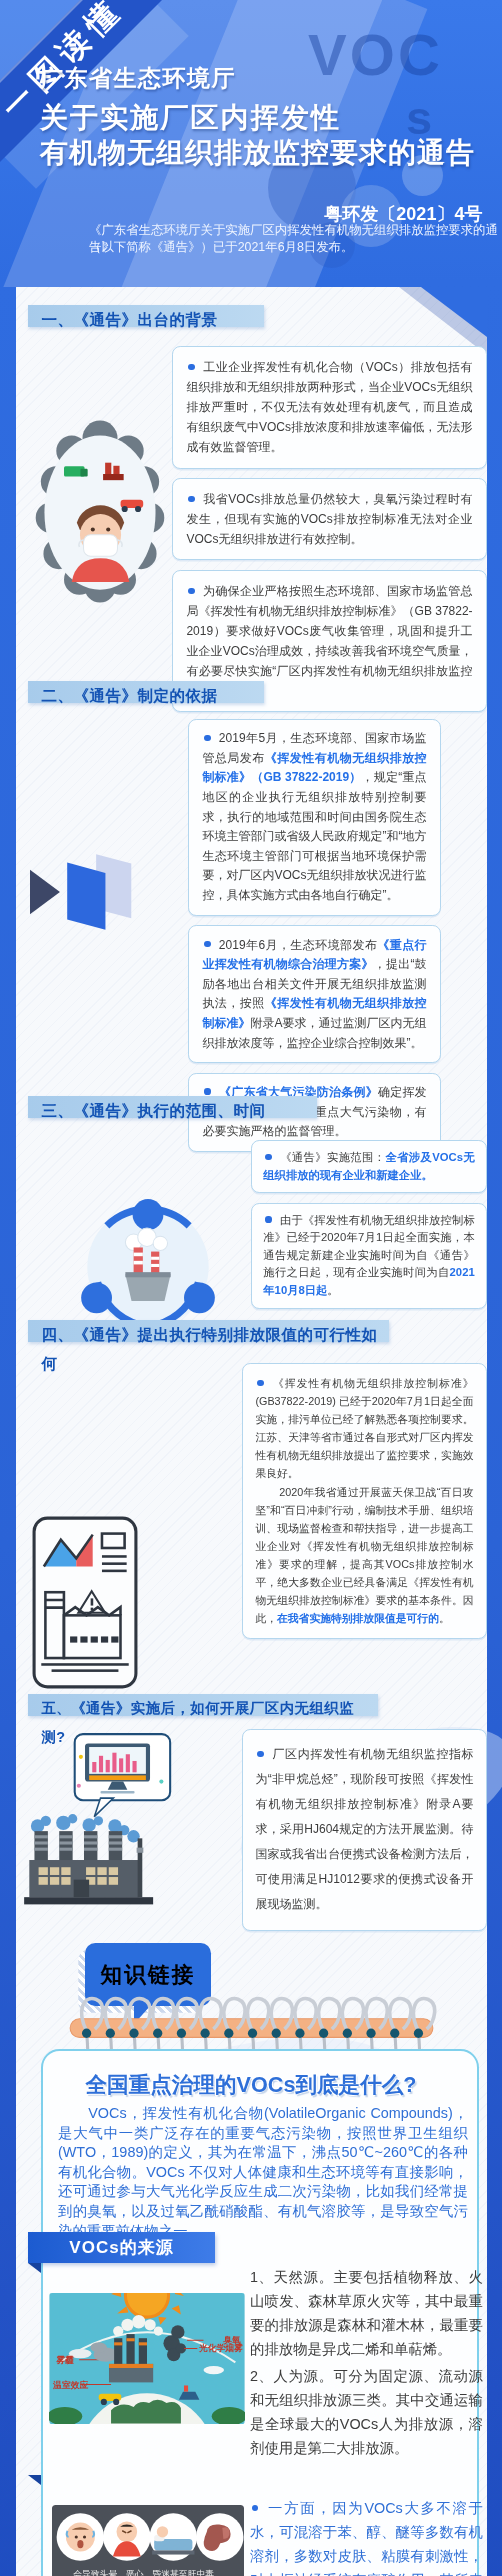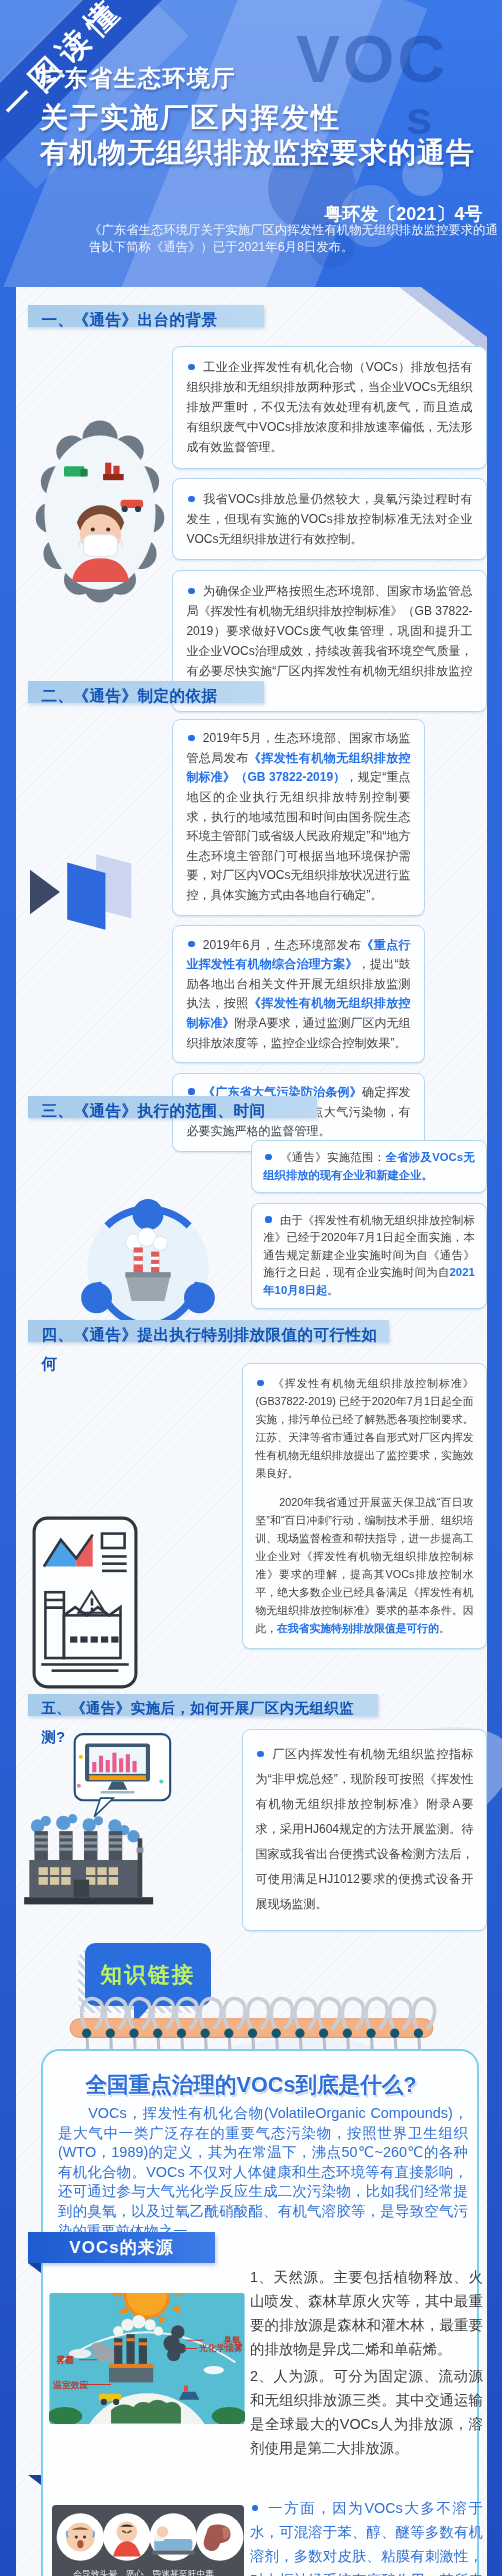--- a/index.html
+++ b/index.html
@@ -6,21 +6,21 @@
   body{font-family:"Liberation Sans","DejaVu Sans",sans-serif;}
   .page{position:relative;width:502px;height:2813px;overflow:hidden;
         background:linear-gradient(180deg,#3a79ea 0%,#2f6ce0 10%,#2b63d6 55%,#2250c4 85%,#1b4abc 100%);}
   
   .hdr{position:absolute;left:0;top:0;width:502px;height:287px;overflow:hidden;}
   .hdr-band1{position:absolute;left:62px;top:-62px;width:289px;height:464px;background:rgba(150,180,240,.38);transform:rotate(22deg);}
   .hdr-band2{position:absolute;left:170px;top:-72px;width:134px;height:505px;background:rgba(190,210,248,.30);transform:rotate(22deg);}
   .hdr-corner{position:absolute;left:-72px;top:-72px;width:216px;height:216px;background:rgba(255,255,255,.14);transform:rotate(45deg);}
   .molec{position:absolute;border-radius:50%;}
   .wm{position:absolute;color:rgba(23,64,158,.45);font-weight:bold;letter-spacing:3.1px;}
-  .wm-main{left:296px;top:20.6px;font-size:66px;}
+  .wm-main{left:308px;top:20.6px;font-size:58px;}
   .wm-s{left:406px;top:90px;font-size:47px;}
   .ribbon{position:absolute;left:-66px;top:29px;width:258px;height:58px;background:#2354c8;
           transform:rotate(-45deg);display:flex;align-items:center;justify-content:center;
           color:#fff;font-size:31px;font-weight:bold;letter-spacing:8.2px;
           box-shadow:0 2.1px 0 rgba(255,255,255,.35) inset;}
   .h-org{position:absolute;left:40px;top:63px;color:#fff;font-size:23px;font-weight:bold;letter-spacing:1.5px;text-shadow:1px 1.5px 2.1px rgba(20,50,120,.4);}
   .h-t1{position:absolute;left:40px;top:99px;color:#fff;font-size:28px;font-weight:bold;letter-spacing:2.1px;text-shadow:1px 1.5px 2.6px rgba(20,50,120,.45);}
   .h-t2{position:absolute;left:40px;top:134px;color:#fff;font-size:28px;font-weight:bold;letter-spacing:1px;text-shadow:1px 1.5px 2.6px rgba(20,50,120,.45);}
   .h-doc{position:absolute;right:19.6px;top:202px;color:#fff;font-size:18px;font-weight:bold;}
   .h-src1{position:absolute;left:89px;top:222px;color:#eef4ff;font-size:12.4px;}
@@ -40,29 +40,29 @@
   .card{background:#fdfeff;border:1px solid #b3d6ee;border-radius:8.2px;margin-bottom:9.3px;
         box-shadow:0 1.5px 0 rgba(185,210,238,.4);box-sizing:border-box;}
   .cp{margin:0;text-align:justify;color:#3c3c3c;}
   .cp.indent{text-indent:2.2em;}
   .dot{display:inline-block;width:6.2px;height:6.2px;border-radius:50%;background:#2a6de0;margin:0 8.2px 2.6px 2.1px;vertical-align:middle;}
   .hl{color:#2470e8;font-weight:bold;}
   .c-s1 .card{padding:10.3px 13.4px;font-size:12px;line-height:20px;}
   .c-s2 .card{padding:9.3px 13.4px;font-size:12px;line-height:19.6px;}
   .c-s3 .card{padding:8.2px 11.3px;font-size:11.3px;line-height:17.5px;}
   .c-s4 .card{padding:10.3px 12.4px;font-size:10.8px;line-height:18px;}
-  .c-s4 .cp+.cp{margin-top:11px;}
+  .c-s4 .cp+.cp{margin-top:1px;}
   .c-s5 .card{padding:12.4px 12.4px;font-size:12px;line-height:25px;}
   .icon{position:absolute;}
   
   .kl-wrap{position:absolute;left:85px;top:1943px;width:126px;height:63px;}
   .kl-shadow{position:absolute;inset:0;transform:translate(-6.7px,6.7px);border-radius:10.3px;
      background:repeating-linear-gradient(45deg,#ffffff 0 3.1px,#ccd8ec 3.1px 6.2px);}
   .kl-bubble{position:absolute;inset:0;background:#2a6ddc;border-radius:10.3px;display:flex;align-items:center;justify-content:center;
-     color:#bef264;font-size:21.6px;font-weight:bold;letter-spacing:2.1px;}
+     color:#000000;font-size:21.6px;font-weight:bold;letter-spacing:2.1px;}
   .kl-tail{position:absolute;left:49px;bottom:-17.5px;width:0;height:0;border-top:19.6px solid #2a6ddc;border-right:17.5px solid transparent;}
   .spiral{position:absolute;left:66px;top:1995px;}
   .kcard{position:absolute;left:41px;top:2049px;width:438px;height:697px;background:#fdfeff;
          border:2.6px solid #7fd0ec;border-radius:18.5px;box-sizing:border-box;}
   .k-title{position:absolute;left:0;top:2070px;width:502px;text-align:center;color:#2e6fd8;font-size:21.6px;font-weight:bold;
            text-shadow:-1px -1px 0 #fff,1px -1px 0 #fff,-1px 1px 0 #fff,1.5px 2.1px 1px rgba(160,185,220,.6);}
   .k-intro{position:absolute;left:58px;top:2104px;width:410px;color:#2f6fd6;font-size:14.4px;line-height:19.6px;
            text-align:justify;text-indent:2.1em;}
   .k-ribbon{position:absolute;left:28px;width:187px;height:31px;background:linear-gradient(90deg,#1c5bd0,#3e7ce8);
             color:#fff;font-size:17px;font-weight:bold;display:flex;align-items:center;justify-content:center;letter-spacing:1px;
@@ -149,21 +149,21 @@
         <p class="cp"><span class="dot"></span><span>为确保企业严格按照生态环境部、国家市场监管总局《挥发性有机物无组织排放控制标准》（GB 37822-2019）要求做好VOCs废气收集管理，巩固和提升工业企业VOCs治理成效，持续改善我省环境空气质量，有必要尽快实施“厂区内挥发性有机物无组织排放监控要求”。</span></p>
       </div>
     </div>
 
   <div class="sec-bar" style="left:28px;top:681px;width:236px;">二、《通告》制定的依据</div>
   <svg class="icon" style="left:30px;top:848px;" width="124" height="88" viewBox="0 0 240 170">
     <polygon points="0,42 58,85 0,128" fill="#3d4767"></polygon>
     <polygon points="128,12 196,30 196,136 128,118" fill="#ccd5ef"></polygon>
     <polygon points="72,28 146,48 146,158 72,138" fill="#2d68dd"></polygon>
   </svg>
-  <div class="cards c-s2" style="left:172px;top:719px;width:253px;">
+  <div class="cards c-s2" style="left:188px;top:719px;width:253px;">
       <div class="card">
         <p class="cp"><span class="dot"></span><span>2019年5月，生态环境部、国家市场监管总局发布</span><span class="hl">《挥发性有机物无组织排放控制标准》（GB 37822-2019）</span><span>，规定“重点地区的企业执行无组织排放特别控制要求，执行的地域范围和时间由国务院生态环境主管部门或省级人民政府规定”和“地方生态环境主管部门可根据当地环境保护需要，对厂区内VOCs无组织排放状况进行监控，具体实施方式由各地自行确定”。</span></p>
       </div>
       <div class="card">
         <p class="cp"><span class="dot"></span><span>2019年6月，生态环境部发布</span><span class="hl">《重点行业挥发性有机物综合治理方案》</span><span>，提出“鼓励各地出台相关文件开展无组织排放监测执法，按照</span><span class="hl">《挥发性有机物无组织排放控制标准》</span><span>附录A要求，通过监测厂区内无组织排放浓度等，监控企业综合控制效果”。</span></p>
       </div>
       <div class="card">
         <p class="cp"><span class="dot"></span><span class="hl">《广东省大气污染防治条例》</span><span>确定挥发性有机化合物为我省重点大气污染物，有必要实施严格的监督管理。</span></p>
       </div>
     </div>

